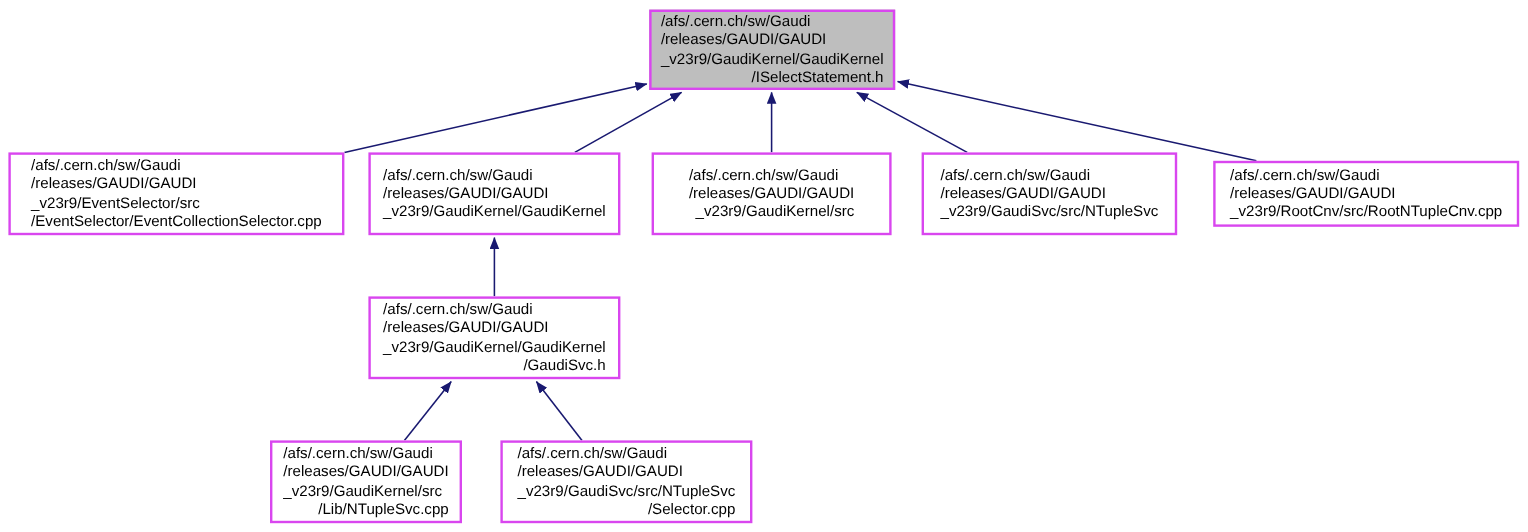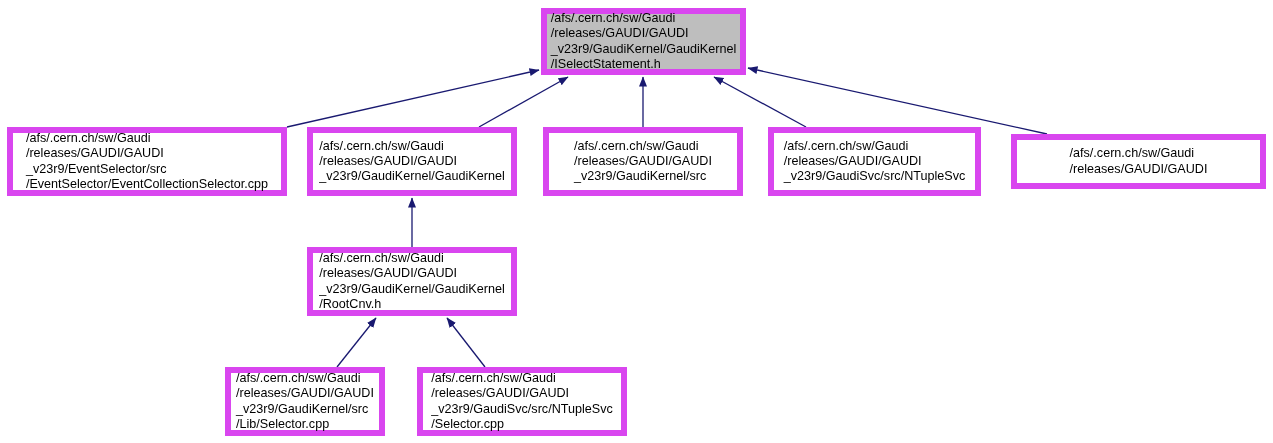--- a/index.html
+++ b/index.html
@@ -20,35 +20,35 @@
     left: 0;
     top: 0;
     width: 1273px;
     height: 443px;
     pointer-events: none;
   }
   .node {
     position: absolute;
     box-sizing: border-box;
     background: #ffffff;
-    border: 6px solid #d946ef;
+    border: 2px solid #d946ef;
     color: #000000;
     display: flex;
     align-items: center;
     justify-content: center;
     font-size: 12.6px;
     line-height: 15.3px;
     cursor: pointer;
   }
   .node .lines {
     text-align: left;
     white-space: nowrap;
   }
   .node .line { display: block; }
-  .node .line:last-child { text-align: left; }
+  .node .line:last-child { text-align: right; }
   .node.root {
     background: #bebebe;
     cursor: default;
   }
   
   #n-iselectstatement { left: 541px; top: 8px;   width: 205px; height: 67px; }
   #n-eventcollsel     { left: 7px;   top: 127px; width: 280px; height: 69px; }
   #n-selectstatement  { left: 307px; top: 127px; width: 210px; height: 69px; }
   #n-ntupleimpl       { left: 543px; top: 127px; width: 200px; height: 69px; }
   #n-collclonealg     { left: 768px; top: 127px; width: 213px; height: 69px; }
@@ -119,38 +119,39 @@
       <span class="line">/afs/.cern.ch/sw/Gaudi</span>
       <span class="line">/releases/GAUDI/GAUDI</span>
       <span class="line">_v23r9/GaudiSvc/src/NTupleSvc</span>
     </div>
   </div>
 
   <div id="n-rootntuplecnv" class="node">
     <div class="lines">
       <span class="line">/afs/.cern.ch/sw/Gaudi</span>
       <span class="line">/releases/GAUDI/GAUDI</span>
+      <span class="line">_v23r9/RootCnv/src/RootNTupleCnv.cpp</span>
     </div>
   </div>
 
   <div id="n-selector-h" class="node">
     <div class="lines">
       <span class="line">/afs/.cern.ch/sw/Gaudi</span>
       <span class="line">/releases/GAUDI/GAUDI</span>
       <span class="line">_v23r9/GaudiKernel/GaudiKernel</span>
-      <span class="line">/RootCnv.h</span>
+      <span class="line">/GaudiSvc.h</span>
     </div>
   </div>
 
   <div id="n-selector-cpp" class="node">
     <div class="lines">
       <span class="line">/afs/.cern.ch/sw/Gaudi</span>
       <span class="line">/releases/GAUDI/GAUDI</span>
       <span class="line">_v23r9/GaudiKernel/src</span>
-      <span class="line">/Lib/Selector.cpp</span>
+      <span class="line">/Lib/NTupleSvc.cpp</span>
     </div>
   </div>
 
   <div id="n-ntuplesvc-cpp" class="node">
     <div class="lines">
       <span class="line">/afs/.cern.ch/sw/Gaudi</span>
       <span class="line">/releases/GAUDI/GAUDI</span>
       <span class="line">_v23r9/GaudiSvc/src/NTupleSvc</span>
       <span class="line">/Selector.cpp</span>
     </div>

